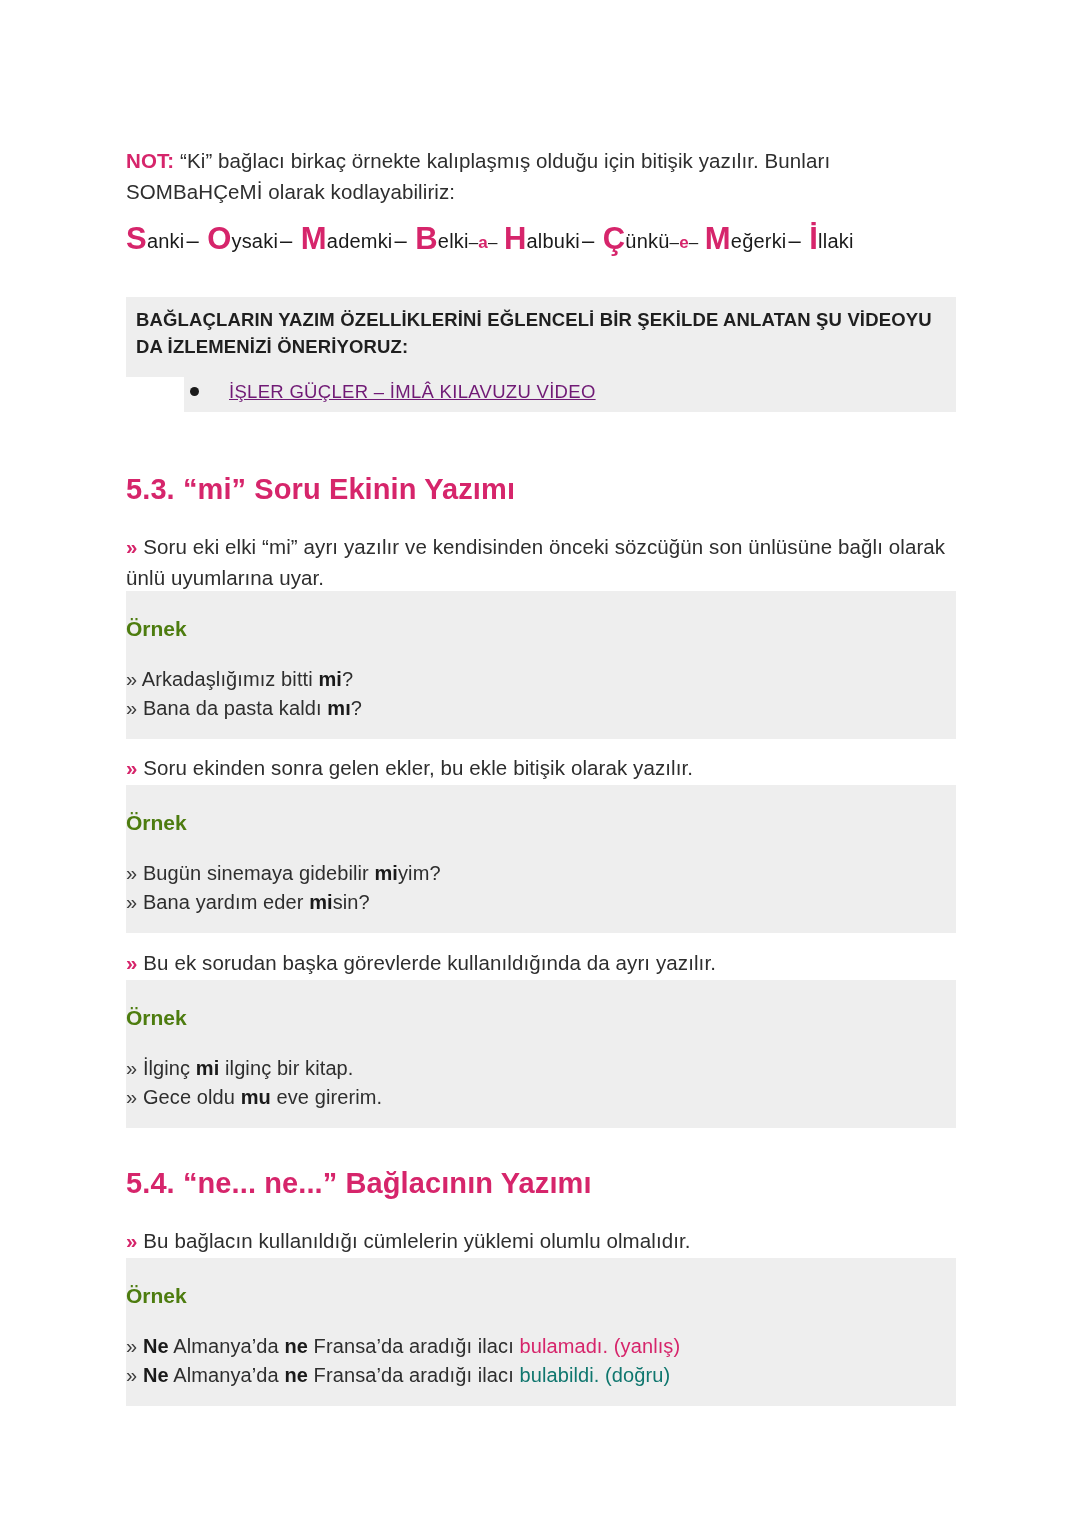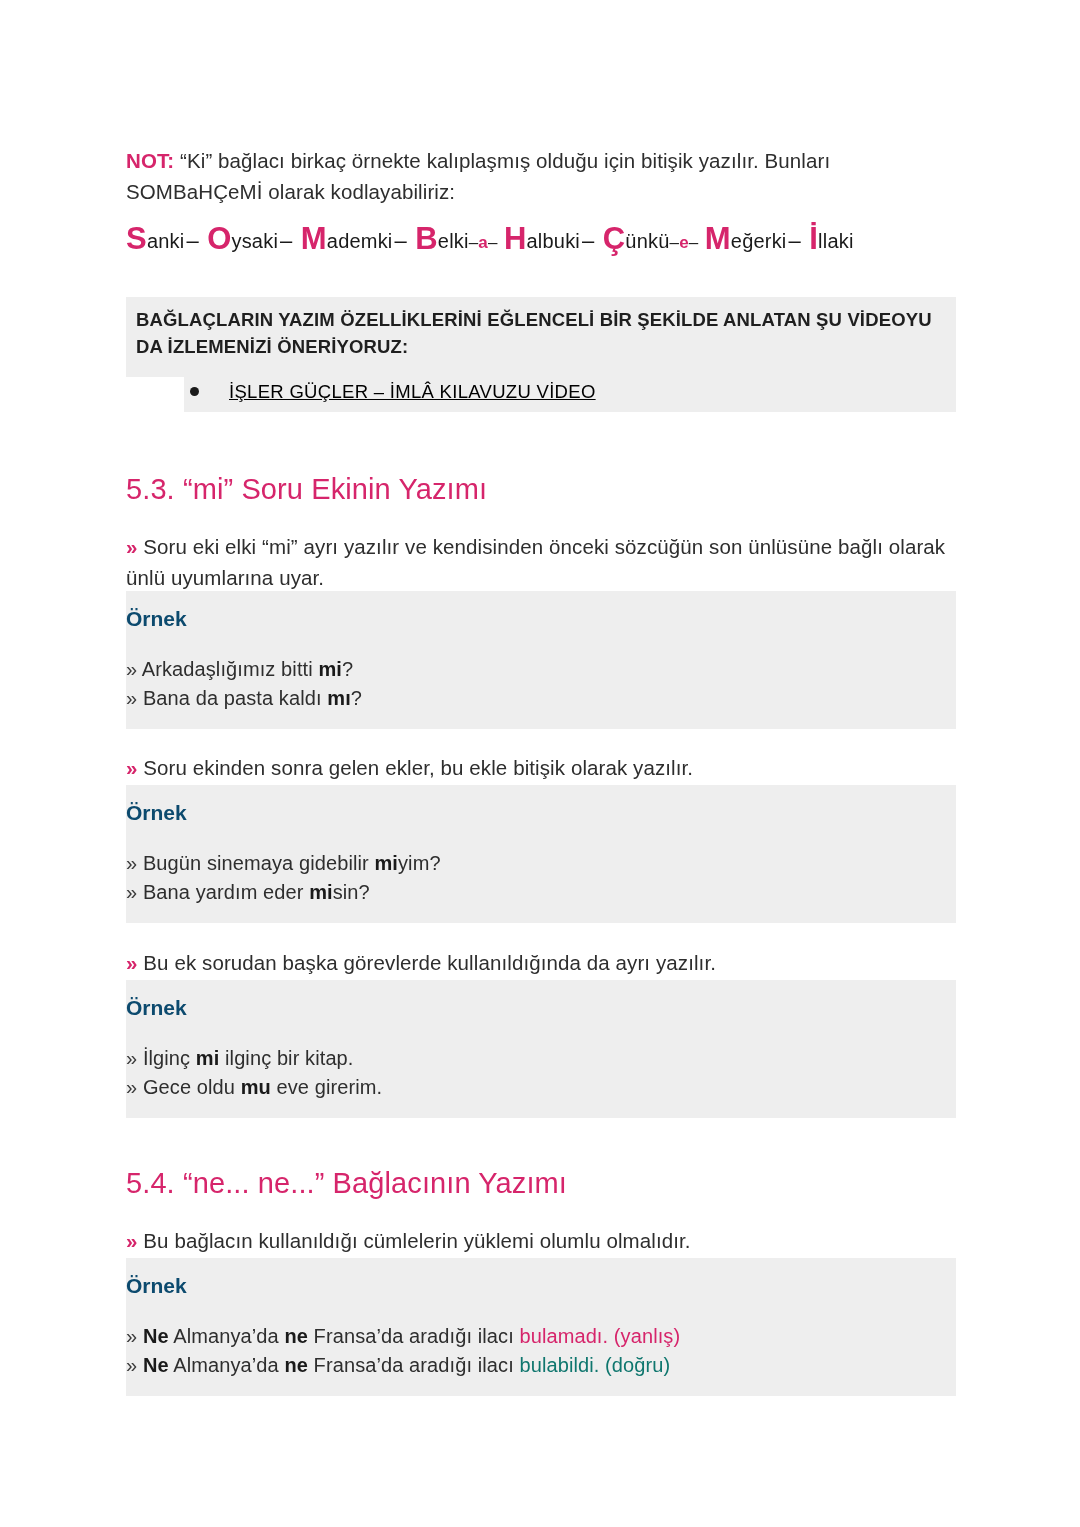--- a/index.html
+++ b/index.html
@@ -106,34 +106,34 @@
   }
   .bullet-dot {
     width: 9px;
     height: 9px;
     border-radius: 50%;
     background: #1a1a1a;
     margin: 9px 30px 0 6px;
     flex: 0 0 auto;
   }
   .video-link {
-    color: #000000;
+    color: #701a75;
     text-decoration: underline;
     font-size: 18.5px;
     line-height: 27px;
     letter-spacing: .3px;
   }
 
   
   .section-heading {
     position: absolute;
     left: 0;
     color: #D6256B;
     font-size: 29px;
-    font-weight: normal;
+    font-weight: bold;
     line-height: 38px;
     letter-spacing: .1px;
     white-space: nowrap;
   }
   #heading-53 { top: 446px; }
   #heading-54 { top: 1140px; }
 
   
   .body-para {
     position: absolute;
@@ -161,26 +161,26 @@
     background: #eeeeee;
     box-sizing: border-box;
     padding: 14px 0 16px 0;
   }
   #ornek-1 { top: 591px; }
   #ornek-2 { top: 785px; }
   #ornek-3 { top: 980px; }
   #ornek-4 { top: 1258px; }
 
   .ornek-title {
-    color: #0c4a6e;
+    color: #4d7c0f;
     font-weight: bold;
     font-size: 21px;
     line-height: 28px;
     padding: 0 8px 0 0;
-    margin: 0 0 22px 0;
+    margin: 10px 0 22px 0;
   }
   .ornek-line {
     font-size: 20px;
     line-height: 29px;
     color: #2e2e2e;
     letter-spacing: .1px;
   }
   .ornek-line .gm {
     color: #3a3a3a;
     font-weight: normal;

